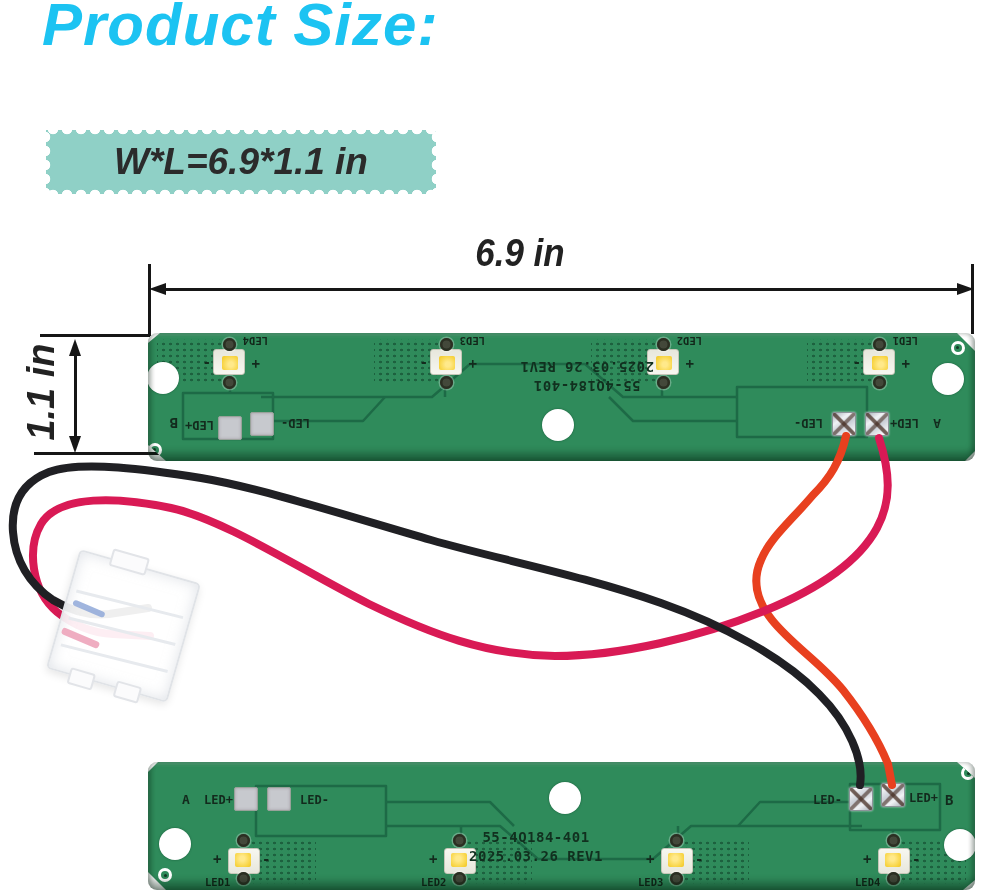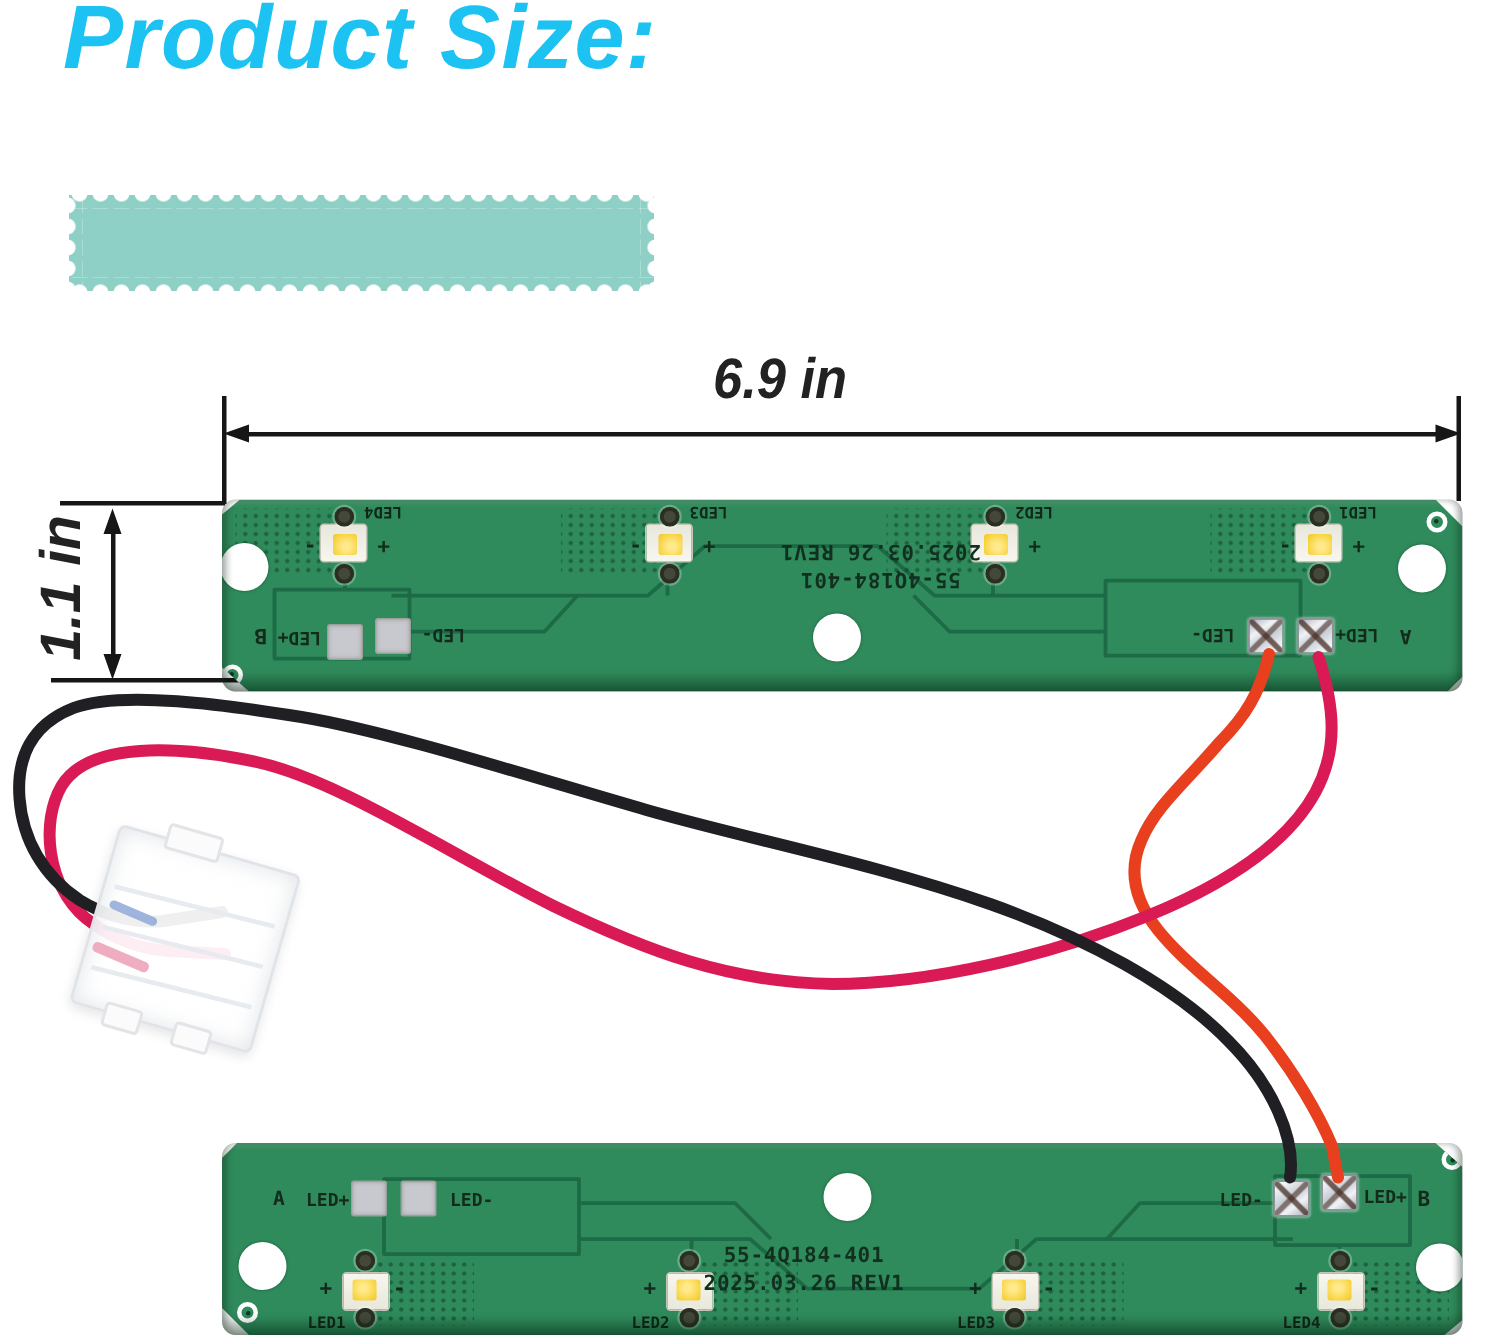--- a/index.html
+++ b/index.html
@@ -126,20 +126,21 @@
       background:#eda4ba;opacity:.9;transform:rotate(7deg);}
 </style>
 </head>
 <body>
 
 <div class="stage">
 
   <div class="title">Product Size:</div>
 
   <div class="stamp">
+    <span class="stamp-text">W*L=6.9*1.1 in</span>
     <i class="edge e-t"></i>
     <i class="edge e-b"></i>
     <i class="edge e-l"></i>
     <i class="edge e-r"></i>
   </div>
 
   <div class="dim dimline-w"></div>
   <div class="dim tick-wl"></div>
   <div class="dim tick-wr"></div>
   <div class="arr aw-l"></div>

